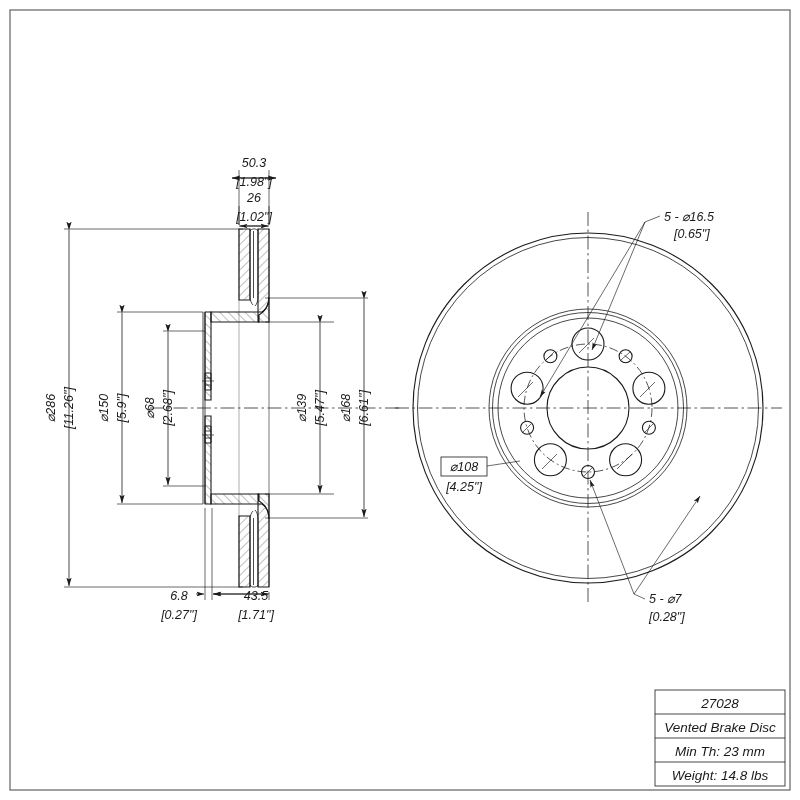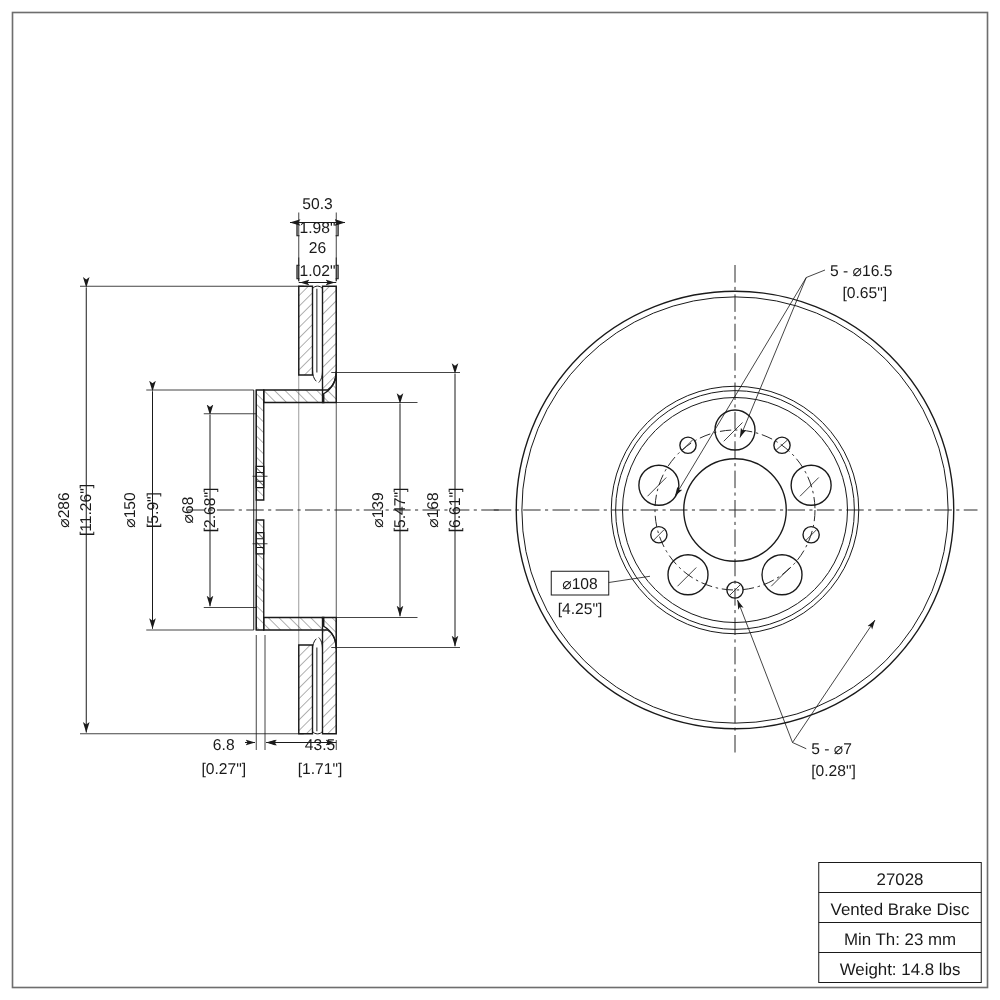--- a/index.html
+++ b/index.html
@@ -12,20 +12,21 @@
     height: 800px;
     font-family: "Liberation Sans", sans-serif;
     position: relative;
     overflow: hidden;
   }
   #sheet {
     position: absolute;
     left: 0; top: 0;
     width: 676px;
     height: 800px;
+    font-style: italic;
   }
   svg#drawing {
     display: block;
     width: 800px;
     height: 800px;
   }
   .dimtext {
     font-family: "Liberation Sans", sans-serif;
     font-size: 12.5px;
     fill: #1a1a1a;

